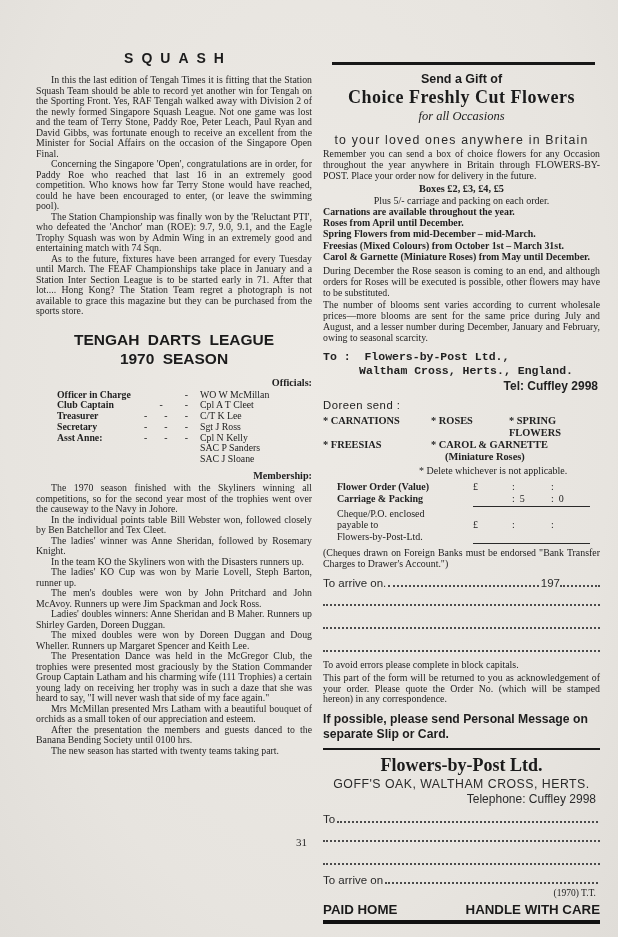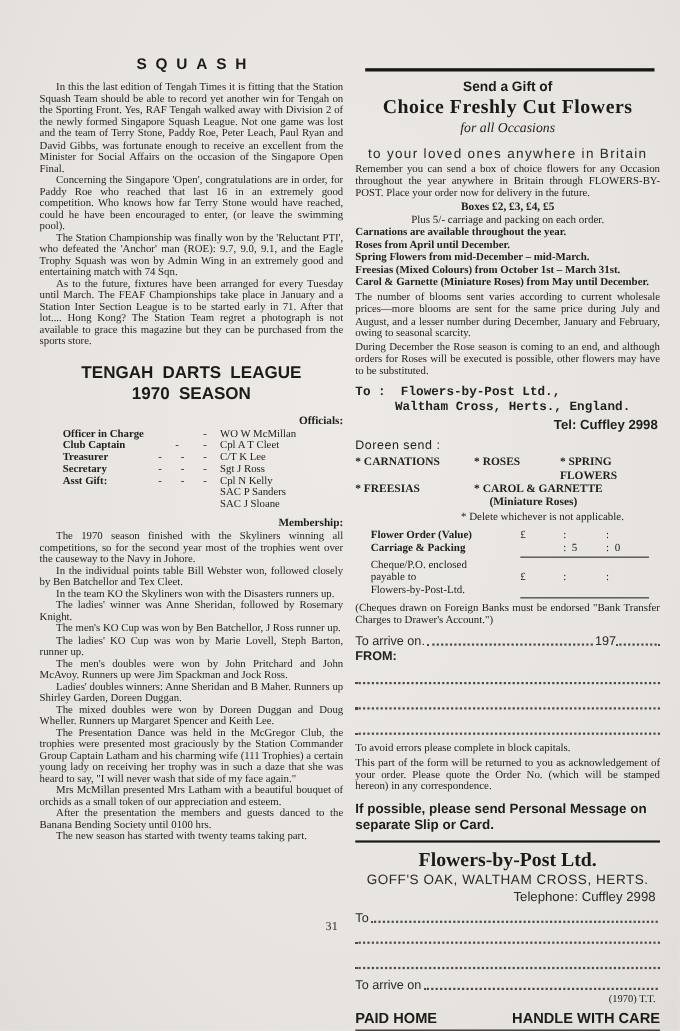--- a/index.html
+++ b/index.html
@@ -104,43 +104,42 @@
         <span class="off-role">Treasurer</span>
         <span class="off-dashes">-       -       -</span>
         <span class="off-name">C/T K Lee</span>
       </div>
       <div class="off-row">
         <span class="off-role">Secretary</span>
         <span class="off-dashes">-       -       -</span>
         <span class="off-name">Sgt J Ross</span>
       </div>
       <div class="off-row">
-        <span class="off-role">Asst Gift:</span>
+        <span class="off-role">Asst Anne:</span>
         <span class="off-dashes">-       -       -</span>
         <span class="off-name">Cpl N Kelly</span>
       </div>
       <div class="off-row">
         <span class="off-role"></span>
         <span class="off-dashes"></span>
         <span class="off-name">SAC P Sanders</span>
       </div>
       <div class="off-row">
         <span class="off-role"></span>
         <span class="off-dashes"></span>
         <span class="off-name">SAC J Sloane</span>
       </div>
     </div>
 
     <div class="mem-wrap">
       <div class="subhead">Membership:</div>
       <p class="body-p">The 1970 season finished with the Skyliners winning all competitions, so for the second year most of the trophies went over the causeway to the Navy in Johore.</p>
       <p class="body-p">In the individual points table Bill Webster won, followed closely by Ben Batchellor and Tex Cleet.</p>
+      <p class="body-p">The ladies' winner was Anne Sheridan, followed by Rosemary Knight.</p>
       <p class="body-p">In the team KO the Skyliners won with the Disasters runners up.</p>
-      <p class="body-p">The ladies' winner was Anne Sheridan, followed by Rosemary Knight.</p>
-      <p class="body-p">The men's KO Cup was won by Ben Batchellor, J Ross runner up.</p>
       <p class="body-p">The ladies' KO Cup was won by Marie Lovell, Steph Barton, runner up.</p>
       <p class="body-p">The men's doubles were won by John Pritchard and John McAvoy.  Runners up were Jim Spackman and Jock Ross.</p>
       <p class="body-p">Ladies' doubles winners: Anne Sheridan and B Maher.  Runners up Shirley Garden, Doreen Duggan.</p>
       <p class="body-p">The mixed doubles were won by Doreen Duggan and Doug Wheller.  Runners up Margaret Spencer and Keith Lee.</p>
       <p class="body-p">The Presentation Dance was held in the McGregor Club, the trophies were presented most graciously by the Station Commander Group Captain Latham and his charming wife (111 Trophies) a certain young lady on receiving her trophy was in such a daze that she was heard to say, "I will never wash that side of my face again."</p>
       <p class="body-p">Mrs McMillan presented Mrs Latham with a beautiful bouquet of orchids as a small token of our appreciation and esteem.</p>
       <p class="body-p">After the presentation the members and guests danced to the Banana Bending Society until 0100 hrs.</p>
       <p class="body-p">The new season has started with twenty teams taking part.</p>
     </div>
   </div>
@@ -160,22 +159,22 @@
 
     <div>
       <div class="avail">Carnations are available throughout the year.</div>
       <div class="avail">Roses from April until December.</div>
       <div class="avail">Spring Flowers from mid-December – mid-March.</div>
       <div class="avail">Freesias (Mixed Colours) from October 1st – March 31st.</div>
       <div class="avail">Carol &amp; Garnette (Miniature Roses) from May until December.</div>
     </div>
 
     <div class="notes-wrap">
+      <p class="ad-p">During December the Rose season is coming to an end, and although orders for Roses will be executed is possible, other flowers may have to be substituted.</p>
       <p class="ad-p">The number of blooms sent varies according to current wholesale prices—more blooms are sent for the same price during July and August, and a lesser number during December, January and February, owing to seasonal scarcity.</p>
-      <p class="ad-p">During December the Rose season is coming to an end, and although orders for Roses will be executed is possible, other flowers may have to be substituted.</p>
     </div>
 
     <div class="order-to">
       <div><span>To :</span>&nbsp;&nbsp;<span>Flowers-by-Post Ltd.,</span></div>
       <div class="ind">Waltham Cross, Herts., England.</div>
     </div>
     <div class="tel-line">Tel: Cuffley 2998</div>
 
     <div class="please">Doreen send :</div>
 
@@ -227,21 +226,20 @@
     </div>
 
     <div class="cheque-note">(Cheques drawn on Foreign Banks must be endorsed "Bank Transfer Charges to Drawer's Account.")</div>
 
     <div class="arrive-row sansline">
       <span>To arrive on.</span>
       <span class="dotfill"></span>
       <span>197</span>
       <span class="dotshort"></span>
     </div>
-    <div class="from-label">FROM:</div>
     <div class="dotted-line"></div>
     <div class="dotted-line"></div>
     <div class="dotted-line"></div>
 
     <p class="block-note">To avoid errors please complete in block capitals.</p>
     <p class="block-note">This part of the form will be returned to you as acknowledgement of your order.  Please quote the Order No. (which will be stamped hereon) in any correspondence.</p>
 
     <div class="personal">If possible, please send Personal Message on separate Slip or Card.</div>
 
     <div class="rule-mid"></div>

